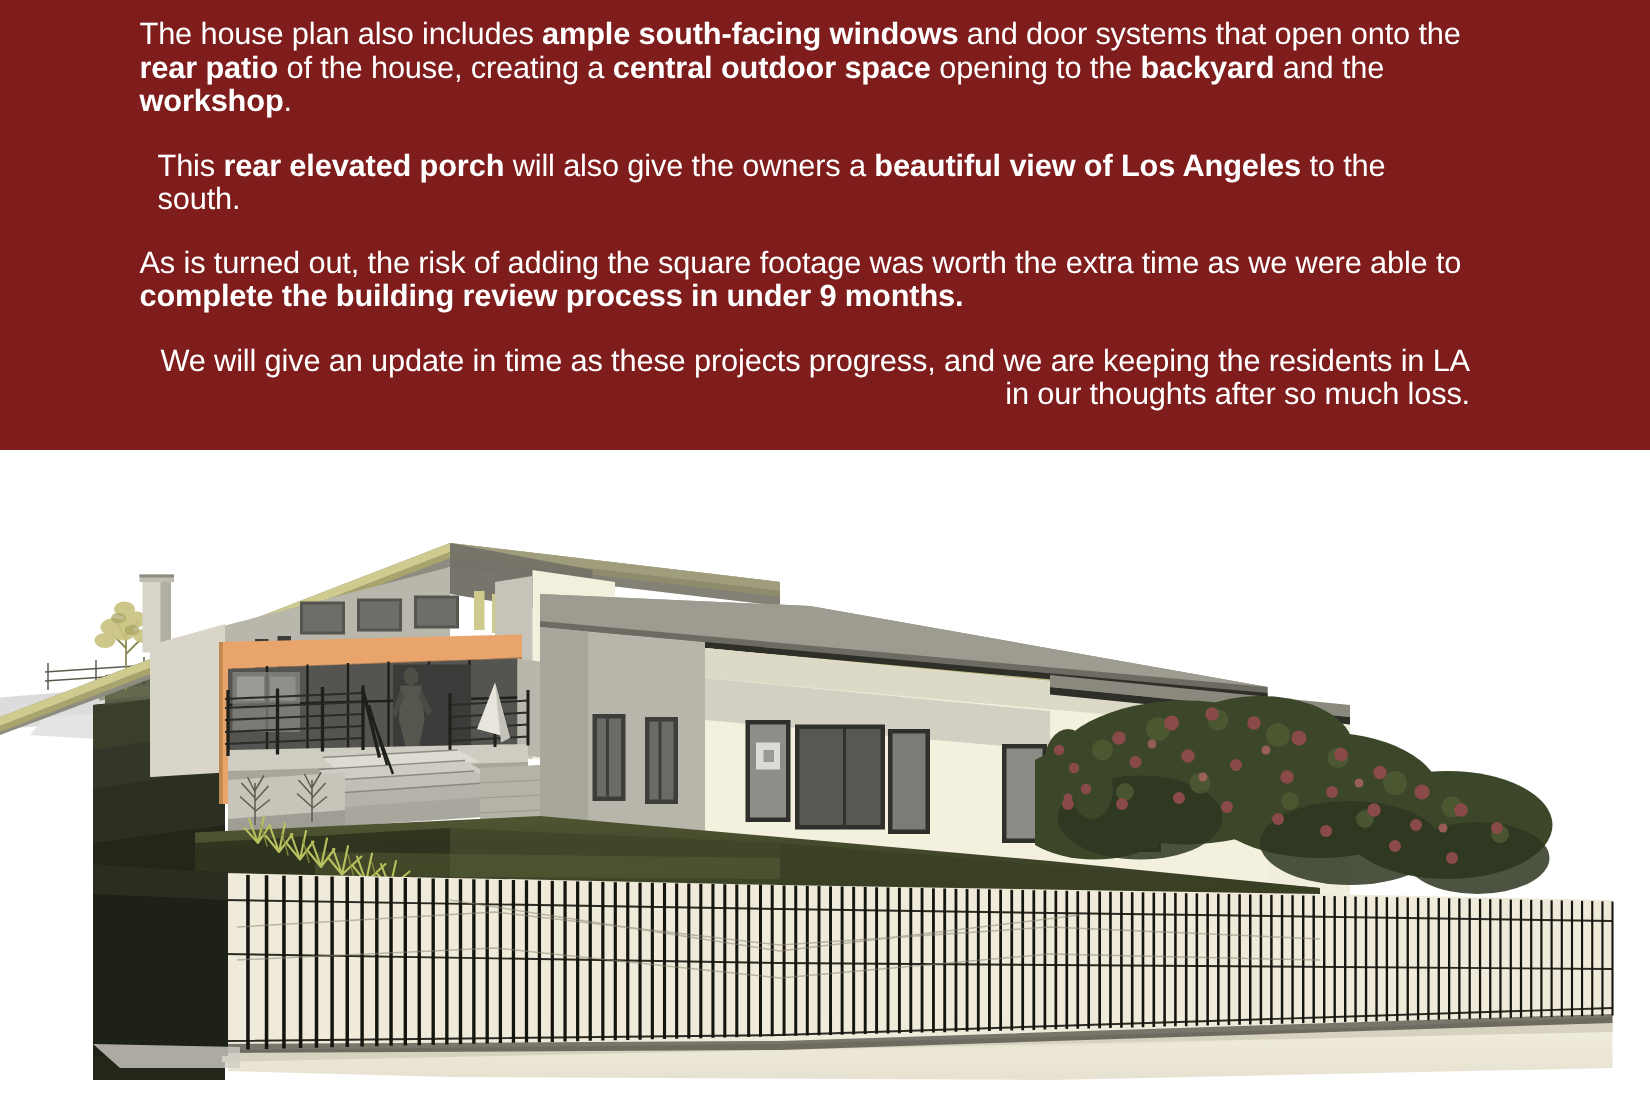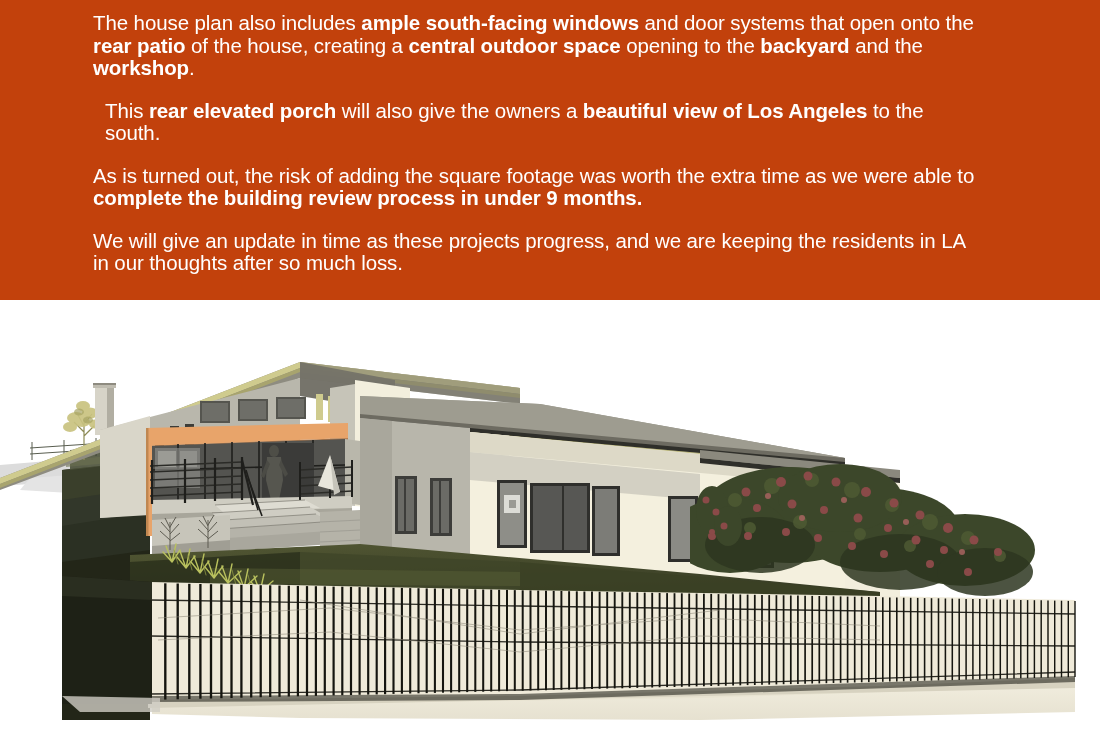--- a/index.html
+++ b/index.html
@@ -32,40 +32,40 @@
   }
   .para {
     color: #ffffff;
     font-size: 20.5px;
     line-height: 22.5px;
     letter-spacing: -0.1px;
     margin: 0 0 20px 0;
     font-weight: 400;
     -webkit-font-smoothing: antialiased;
   }
-  .para:last-child { margin-bottom: 0; }
+  .para:last-child { margin-bottom: 0; text-align: right; }
   .para b { font-weight: 700; }
 
   
   #render {
     position: absolute;
     left: 0; top: 300px;
     width: 1100px;
     height: 433px;
     background: #ffffff;
     overflow: hidden;
   }
   #render svg { display: block; }
 </style>
 </head>
 <body>
 
 <div id="page">
 
-  <section id="text-panel" style="background: #c2410c;">
+  <section id="text-panel" style="background: #7f1d1d;">
     <p class="para" style="color: rgb(255, 255, 255);">The house plan also includes <b>ample south-facing windows</b> and door systems that open onto the <b>rear patio</b> of the house, creating a <b>central outdoor space</b> opening to the <b>backyard</b> and the <b>workshop</b>.</p>
     <p class="para" style="color: rgb(255, 255, 255); margin-left: 12px;">This <b>rear elevated porch</b> will also give the owners a <b>beautiful view of Los Angeles</b> to the south.</p>
     <p class="para" style="color: rgb(255, 255, 255);">As is turned out, the risk of adding the square footage was worth the extra time as we were able to <b>complete the building review process in under 9 months.</b></p>
     <p class="para" style="color: rgb(255, 255, 255);">We will give an update in time as these projects progress, and we are keeping the residents in LA in our thoughts after so much loss.</p>
   </section>
 
   <figure id="render" style="margin:0;">
     <svg width="1100" height="433" viewBox="0 0 1100 433" xmlns="http://www.w3.org/2000/svg">
 
       <defs>

